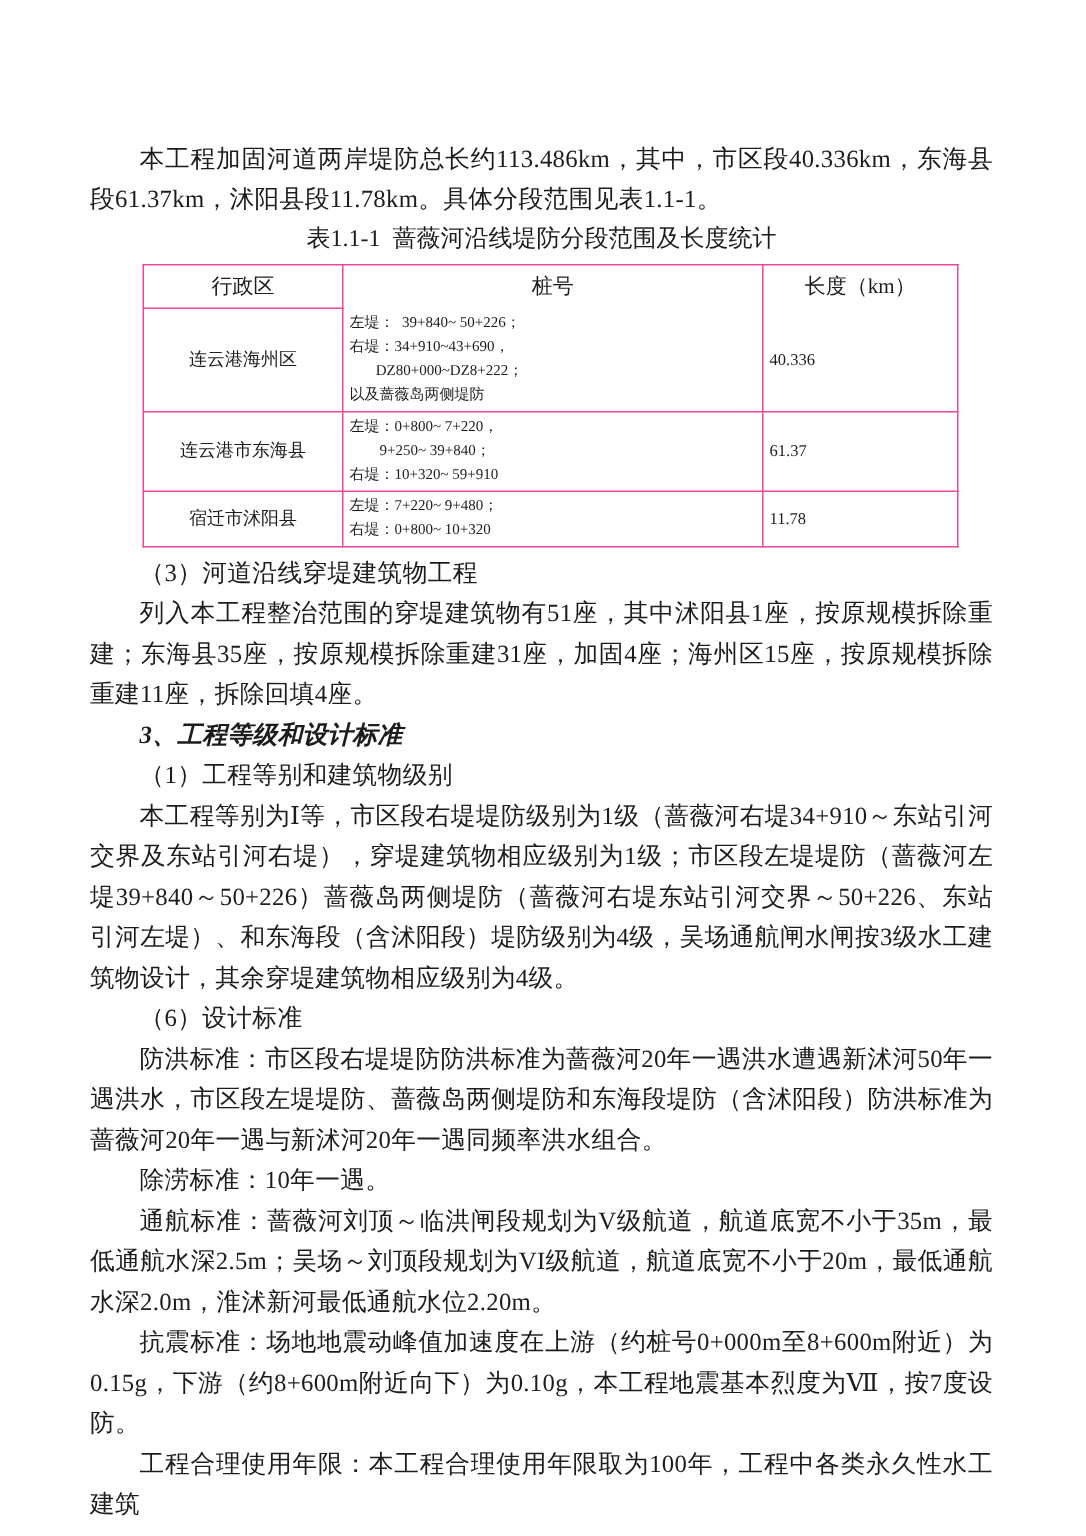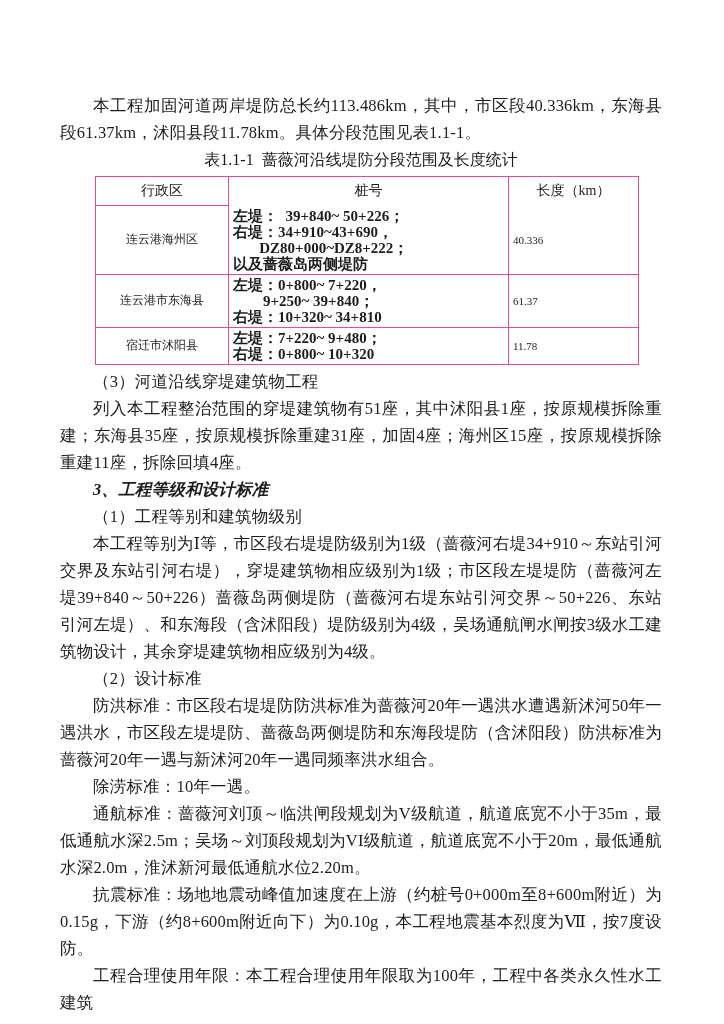--- a/index.html
+++ b/index.html
@@ -53,23 +53,22 @@
     text-align: center;
     padding: 5px 2px;
   }
   
   table.seg th.nb { border-bottom-style: none; }
   table.seg tr.r1 td.nt { border-top-style: none; }
   td.region { text-align: center; font-size: 12px; }
   td.stake { text-align: left; padding: 2px 2px 2px 7px; }
   td.stake .sl {
     white-space: pre;
-    font-size: 15px;
+    font-size: 10px;
     line-height: 16px;
-    font-weight: bold;
   }
   td.len { text-align: left; font-size: 11px; }
   td.total-label { text-align: center; font-size: 14px; padding: 4px 2px; }
   td.total-val { text-align: center; font-size: 13.5px; padding: 4px 2px; }
   .body-text { margin-top: 3px; }
 </style>
 </head>
 <body>
 
 <div class="page">
@@ -98,42 +97,42 @@
           <div class="sl">       DZ80+000~DZ8+222；</div>
           <div class="sl">以及蔷薇岛两侧堤防</div>
         </td>
         <td class="len nt">40.336</td>
       </tr>
       <tr>
         <td class="region">连云港市东海县</td>
         <td class="stake">
           <div class="sl">左堤：0+800~ 7+220，</div>
           <div class="sl">        9+250~ 39+840；</div>
-          <div class="sl">右堤：10+320~ 34+810</div>
+          <div class="sl">右堤：10+320~ 59+910</div>
         </td>
         <td class="len">61.37</td>
       </tr>
       <tr>
         <td class="region">宿迁市沭阳县</td>
         <td class="stake">
           <div class="sl">左堤：7+220~ 9+480；</div>
           <div class="sl">右堤：0+800~ 10+320</div>
         </td>
         <td class="len">11.78</td>
       </tr>
     </tbody>
   </table>
 
   <div class="body-text">
     <p class="para">（3）河道沿线穿堤建筑物工程</p>
     <p class="para">列入本工程整治范围的穿堤建筑物有51座，其中沭阳县1座，按原规模拆除重建；东海县35座，按原规模拆除重建31座，加固4座；海州区15座，按原规模拆除重建11座，拆除回填4座。</p>
     <p class="para bold">3、工程等级和设计标准</p>
     <p class="para">（1）工程等别和建筑物级别</p>
     <p class="para">本工程等别为Ⅰ等，市区段右堤堤防级别为1级（蔷薇河右堤34+910～东站引河交界及东站引河右堤），穿堤建筑物相应级别为1级；市区段左堤堤防（蔷薇河左堤39+840～50+226）蔷薇岛两侧堤防（蔷薇河右堤东站引河交界～50+226、东站引河左堤）、和东海段（含沭阳段）堤防级别为4级，吴场通航闸水闸按3级水工建筑物设计，其余穿堤建筑物相应级别为4级。</p>
-    <p class="para">（2）设计标准</p>
+    <p class="para">（6）设计标准</p>
     <p class="para">防洪标准：市区段右堤堤防防洪标准为蔷薇河20年一遇洪水遭遇新沭河50年一遇洪水，市区段左堤堤防、蔷薇岛两侧堤防和东海段堤防（含沭阳段）防洪标准为蔷薇河20年一遇与新沭河20年一遇同频率洪水组合。</p>
     <p class="para">除涝标准：10年一遇。</p>
     <p class="para">通航标准：蔷薇河刘顶～临洪闸段规划为V级航道，航道底宽不小于35m，最低通航水深2.5m；吴场～刘顶段规划为VI级航道，航道底宽不小于20m，最低通航水深2.0m，淮沭新河最低通航水位2.20m。</p>
     <p class="para">抗震标准：场地地震动峰值加速度在上游（约桩号0+000m至8+600m附近）为0.15g，下游（约8+600m附近向下）为0.10g，本工程地震基本烈度为Ⅶ，按7度设防。</p>
     <p class="para">工程合理使用年限：本工程合理使用年限取为100年，工程中各类永久性水工建筑</p>
   </div>
 
 </div>
 
 </body></html>

